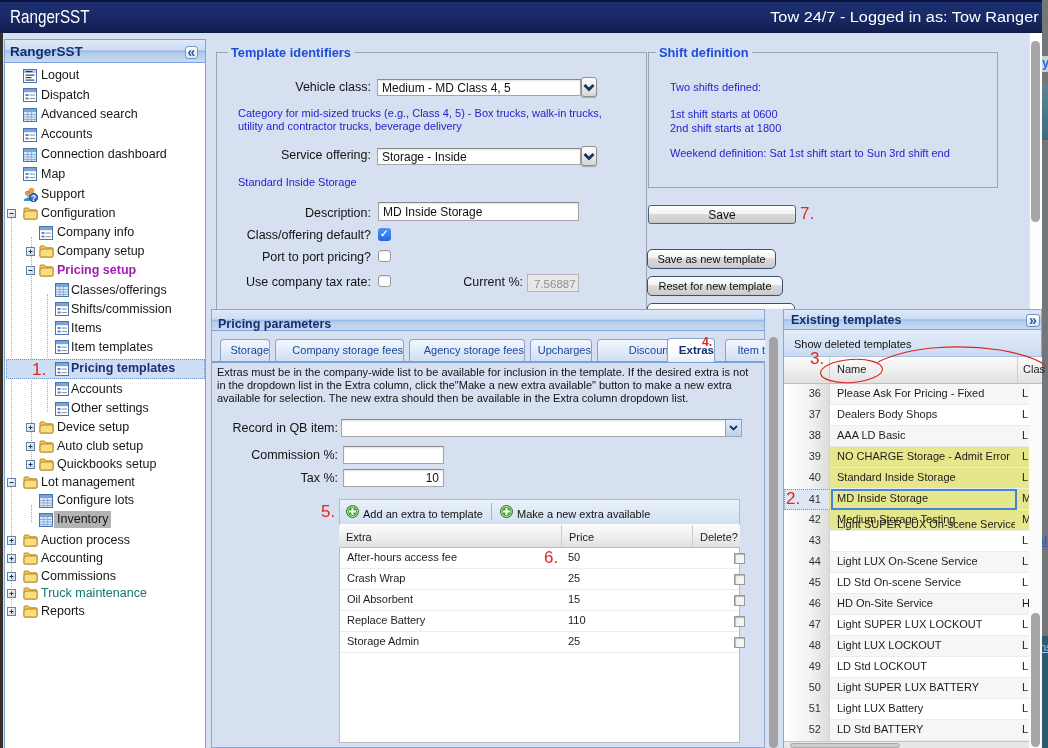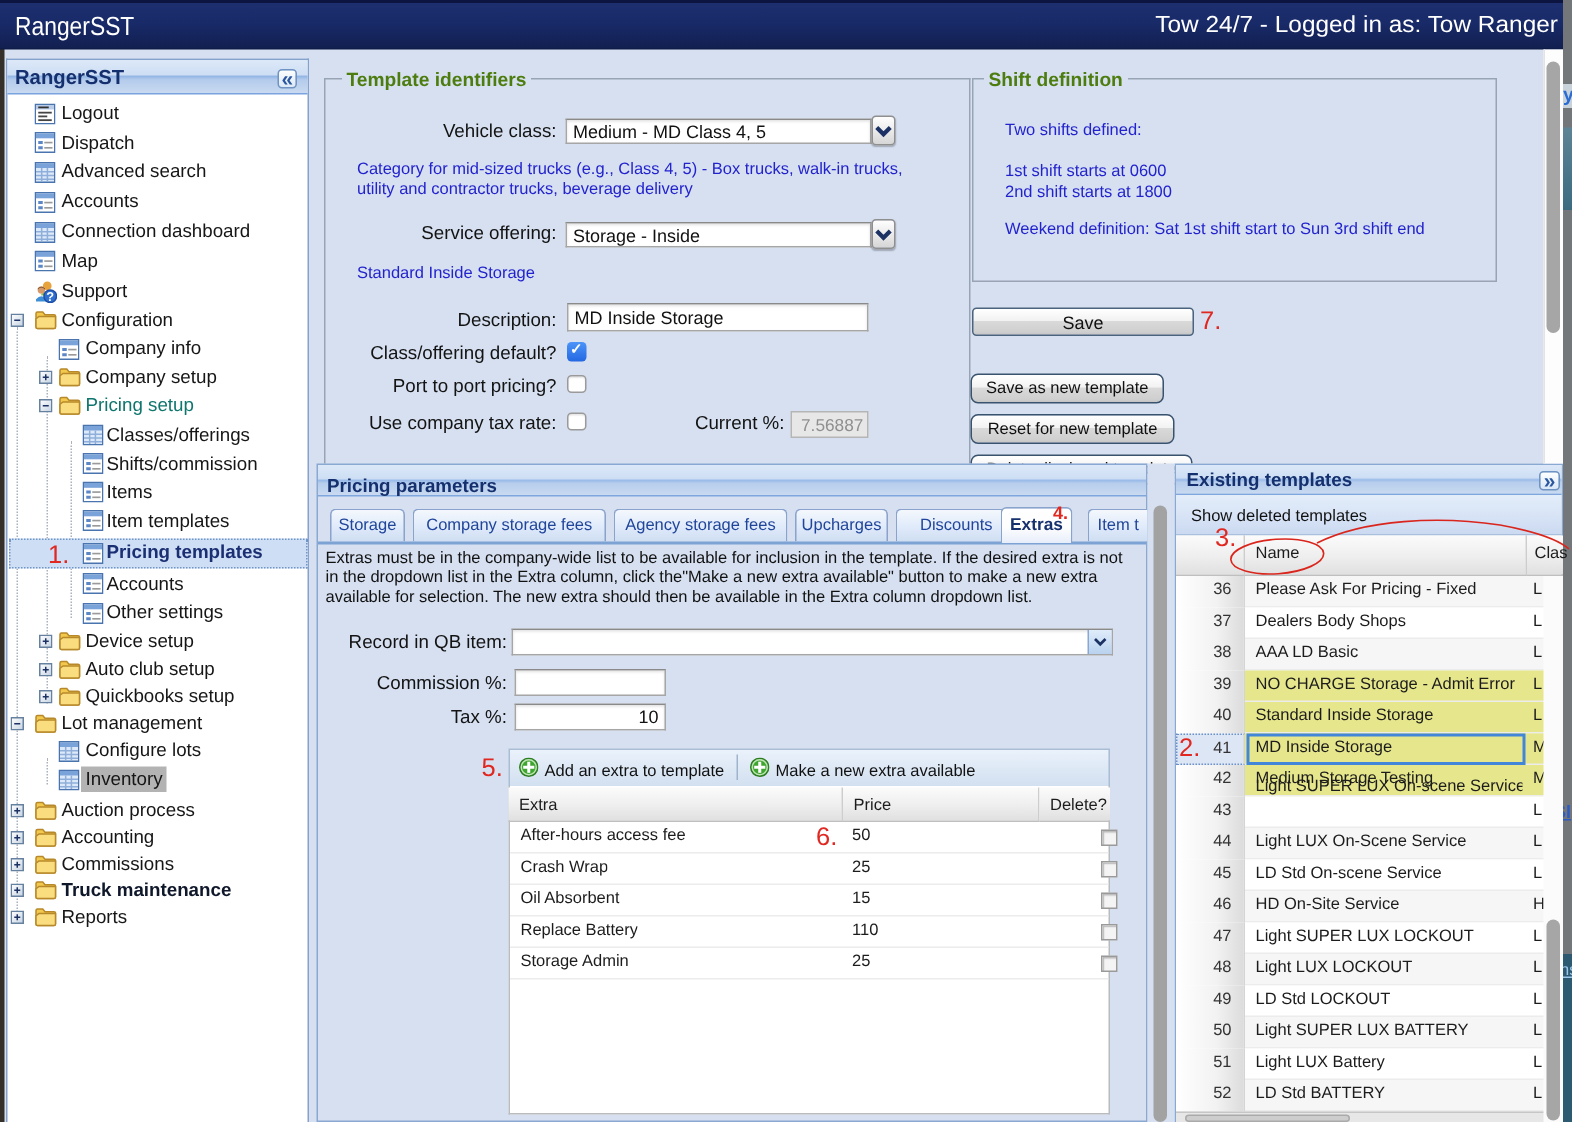--- a/index.html
+++ b/index.html
@@ -7,24 +7,24 @@
 .nw{white-space:nowrap}
 .red{position:absolute;color:#e02720;font-size:17px;font-weight:normal;font-family:"Liberation Sans",sans-serif}
 .blue{color:#2323cd}
 .navy{color:#15306e}
 .lbl{position:absolute;text-align:right;color:#131313;font-size:12.5px;white-space:nowrap}
 .inp{position:absolute;background:#fff;border:1px solid #a6a6a6;border-top-color:#8a8a8a;font-size:12px;color:#111;padding:2px 4px;line-height:13px;box-shadow:inset 0 1px 2px rgba(0,0,0,.12)}
 .combtn{position:absolute;width:16px;border:1px solid #8f8f8f;border-radius:3px;background:linear-gradient(#fefefe,#ededed 45%,#d6d6d6);box-shadow:0 1px 1px rgba(0,0,0,.25)}
 .cb{position:absolute;width:12px;height:12px;background:#fff;border:1px solid #a8a8a8;border-radius:2px;box-shadow:inset 0 1px 1px rgba(0,0,0,.1)}
 .cbc{position:absolute;width:13px;height:13px;border-radius:3px;background:linear-gradient(#4c94f8,#2468e2);color:#fff;font-size:10px;font-weight:bold;text-align:center;line-height:13px}
 .btn{position:absolute;white-space:nowrap;overflow:hidden;border:1.5px solid #39536f;border-radius:5px;background:linear-gradient(#ffffff,#f2f2f2 45%,#d9d9d9 48%,#cfcfcf 90%,#c5c5c5);font-size:13.5px;color:#101010;text-align:center}
-.fsleg{position:absolute;font-weight:bold;font-size:12.8px;color:#4d7c0f;background:#d6e0f1;padding:0 3px;white-space:nowrap}
+.fsleg{position:absolute;font-weight:bold;font-size:12.8px;color:#1d4ed8;background:#d6e0f1;padding:0 3px;white-space:nowrap}
 .fs{position:absolute;border:1px solid #98a3b4}
 .phdr{position:absolute;background:linear-gradient(180deg,#dce8f8 0%,#cddef4 45%,#99bae8 52%,#b6cdec 60%,#c9daf1 100%);border-bottom:1px solid #7fa7de;color:#15306e;font-weight:bold;font-size:12.5px}
-.tab{position:absolute;border:1px solid #8aa3cc;border-bottom:none;border-radius:4px 4px 0 0;background:linear-gradient(#f4f8fd,#dfeafa 55%,#cfdef2);color:#20459a;font-size:11px;text-align:center;padding-top:6px;height:25px}
+.tab{position:absolute;border:1px solid #8aa3cc;border-bottom:none;border-radius:4px 4px 0 0;background:linear-gradient(#f4f8fd,#dfeafa 55%,#cfdef2);color:#20459a;font-size:11px;text-align:right;padding-top:6px;height:25px}
 .gridhcell{position:absolute;background:linear-gradient(#fbfbfb,#eee 55%,#e0e0e0);border-bottom:1px solid #bfbfbf;border-right:1px solid #cdcdcd;color:#1c1c1c;font-size:11px;padding:6px 0 0 7px}
 .row{position:absolute;font-size:11px;color:#1c1c1c;white-space:nowrap;overflow:hidden}
 .tr{position:absolute;height:19px;font-size:12.5px;color:#161616;white-space:nowrap}
 .numcell{position:absolute;background:linear-gradient(90deg,#ffffff,#f2f2f2 60%,#dcdcdc);border-right:1px solid #d4d4d4;text-align:right;font-size:11px;color:#333}
 .dot{position:absolute;border-left:1px dotted #a9b2bd;width:0}
 </style></head>
 <body>
 
 <div class="a" style="left:0;top:0;width:3px;height:748px;background:#35302a"></div>
 
@@ -155,21 +155,21 @@
     </svg>
 <div class="tr" style="left:57px;top:244.0px;font-weight:normal;color:#161616">Company setup</div>
 <svg class="a" style="left:26px;top:266.0px" width="9" height="9">
       <rect x="0.5" y="0.5" width="8" height="8" fill="url(#pmg)" stroke="#66809f"></rect>
       <line x1="2.5" y1="4.5" x2="6.5" y2="4.5" stroke="#1c3264" stroke-width="1"></line>
     </svg>
 <svg class="a" style="left:39px;top:264.0px" width="15" height="13">
       <path d="M1 3.5 L1 2 Q1 1 2 1 L5.5 1 L7 2.8 L13 2.8 Q14 2.8 14 3.8 L14 11 Q14 12 13 12 L2 12 Q1 12 1 11 Z" fill="#f2c94c" stroke="#b8892a"></path>
       <path d="M1 5.5 L3 4 L14 4 L14 11 Q14 12 13 12 L2 12 Q1 12 1 11 Z" fill="#f9dd7e" stroke="#b8892a"></path>
     </svg>
-<div class="tr" style="left:57px;top:263.0px;font-weight:normal;color:#0f766e">Pricing setup</div>
+<div class="tr" style="left:57px;top:263.0px;font-weight:bold;color:#a21caf">Pricing setup</div>
 <svg class="a" style="left:55px;top:283px" width="14" height="14">
       <rect x="0.5" y="0.5" width="13" height="13" fill="#dce9f8" stroke="#4a74ad"></rect>
       <rect x="1" y="1" width="12" height="3" fill="#7aa3da"></rect>
       <g stroke="#8fafda" stroke-width="1">
         <line x1="1" y1="6.5" x2="13" y2="6.5"></line>
         <line x1="1" y1="9" x2="13" y2="9"></line>
         <line x1="1" y1="11.5" x2="13" y2="11.5"></line>
         <line x1="4.8" y1="4" x2="4.8" y2="13"></line>
         <line x1="8.6" y1="4" x2="8.6" y2="13"></line>
       </g>
@@ -327,21 +327,21 @@
 <div class="tr" style="left:41px;top:568.5px;font-weight:normal;color:#161616">Commissions</div>
 <svg class="a" style="left:7px;top:589.0px" width="9" height="9">
       <rect x="0.5" y="0.5" width="8" height="8" fill="url(#pmg)" stroke="#66809f"></rect>
       <line x1="2.5" y1="4.5" x2="6.5" y2="4.5" stroke="#1c3264" stroke-width="1"></line>
       <line x1="4.5" y1="2.5" x2="4.5" y2="6.5" stroke="#1c3264" stroke-width="1"></line>
     </svg>
 <svg class="a" style="left:23px;top:587.0px" width="15" height="13">
       <path d="M1 3.5 L1 2 Q1 1 2 1 L5.5 1 L7 2.8 L13 2.8 Q14 2.8 14 3.8 L14 11 Q14 12 13 12 L2 12 Q1 12 1 11 Z" fill="#f2c94c" stroke="#b8892a"></path>
       <path d="M1 5.5 L3 4 L14 4 L14 11 Q14 12 13 12 L2 12 Q1 12 1 11 Z" fill="#f9dd7e" stroke="#b8892a"></path>
     </svg>
-<div class="tr" style="left:41px;top:586.0px;font-weight:bold;color:#0f172a">Truck maintenance</div>
+<div class="tr" style="left:41px;top:586.0px;font-weight:normal;color:#0f766e">Truck maintenance</div>
 <svg class="a" style="left:7px;top:607.0px" width="9" height="9">
       <rect x="0.5" y="0.5" width="8" height="8" fill="url(#pmg)" stroke="#66809f"></rect>
       <line x1="2.5" y1="4.5" x2="6.5" y2="4.5" stroke="#1c3264" stroke-width="1"></line>
       <line x1="4.5" y1="2.5" x2="4.5" y2="6.5" stroke="#1c3264" stroke-width="1"></line>
     </svg>
 <svg class="a" style="left:23px;top:605.0px" width="15" height="13">
       <path d="M1 3.5 L1 2 Q1 1 2 1 L5.5 1 L7 2.8 L13 2.8 Q14 2.8 14 3.8 L14 11 Q14 12 13 12 L2 12 Q1 12 1 11 Z" fill="#f2c94c" stroke="#b8892a"></path>
       <path d="M1 5.5 L3 4 L14 4 L14 11 Q14 12 13 12 L2 12 Q1 12 1 11 Z" fill="#f9dd7e" stroke="#b8892a"></path>
     </svg>
 <div class="tr" style="left:41px;top:604.0px;font-weight:normal;color:#161616">Reports</div>

